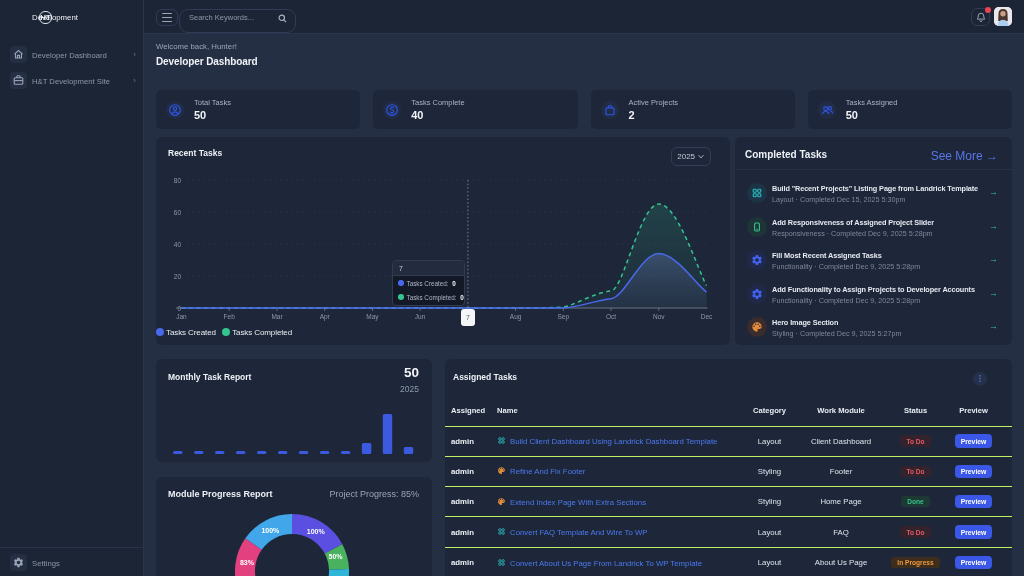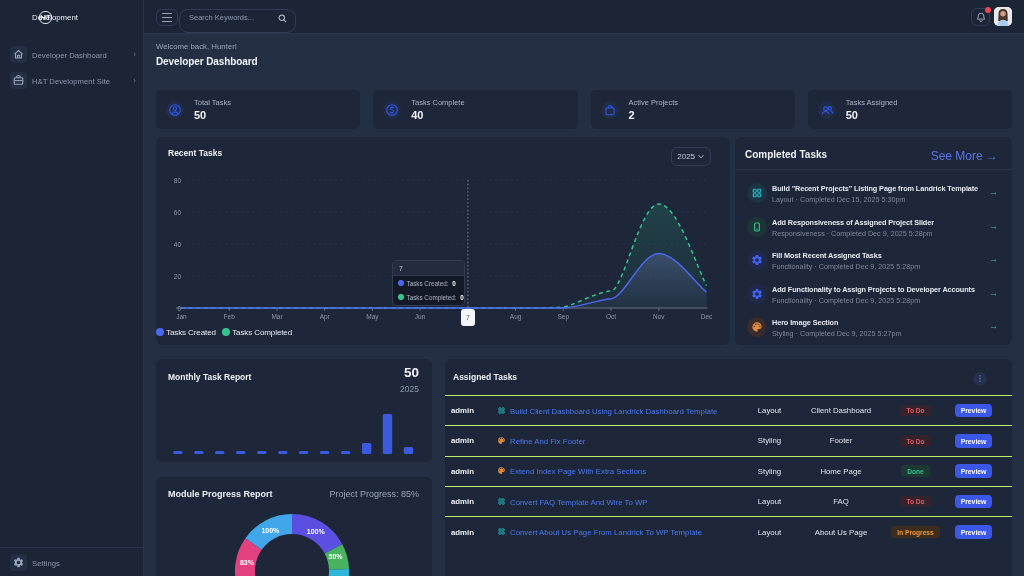--- a/index.html
+++ b/index.html
@@ -369,20 +369,28 @@
     <table class="tt">
       <colgroup>
           <col style="width:52px">
           <col style="width:237px">
           <col style="width:71px">
           <col style="width:72px">
           <col style="width:77px">
           <col style="width:58px">
         </colgroup>
       <tbody>
+          <tr>
+        <th class="l" style="padding-left:6px;">Assigned</th>
+            <th class="l">Name</th>
+        <th>Category</th>
+            <th>Work Module</th>
+            <th>Status</th>
+            <th style="padding-right:19px;">Preview</th>
+      </tr>
       <tr>
         <td class="l" style="padding-left:6px;"><span class="admin">admin</span></td>
         <td class="l"><svg class="icg" width="9" height="9" viewBox="0 0 14 14">
                 <g fill="none" stroke="#2abdbf" stroke-width="1.4">
                   <rect x="2.8" y="2.8" width="3.4" height="3.4" rx="0.8"></rect>
                   <rect x="7.8" y="2.8" width="3.4" height="3.4" rx="0.8"></rect>
                   <rect x="2.8" y="7.8" width="3.4" height="3.4" rx="0.8"></rect>
                   <rect x="7.8" y="7.8" width="3.4" height="3.4" rx="0.8"></rect>
                 </g>
               </svg><a class="lnk" href="#">Build Client Dashboard Using Landrick Dashboard Template</a></td>

